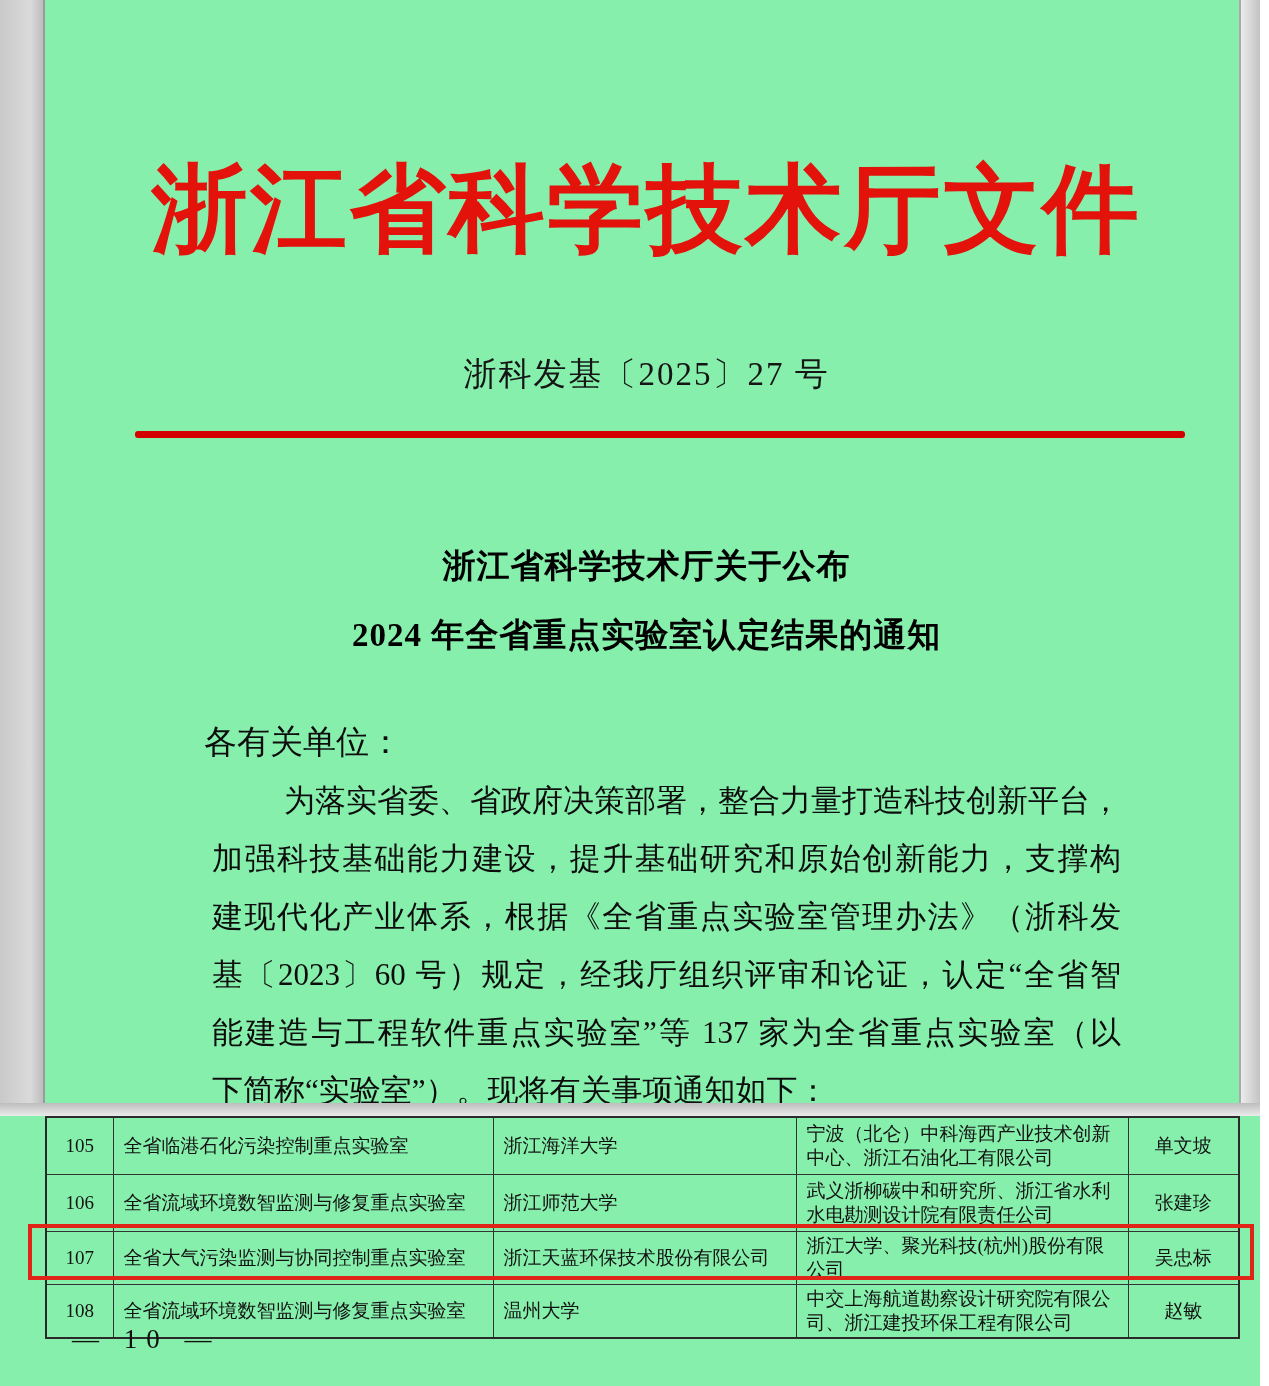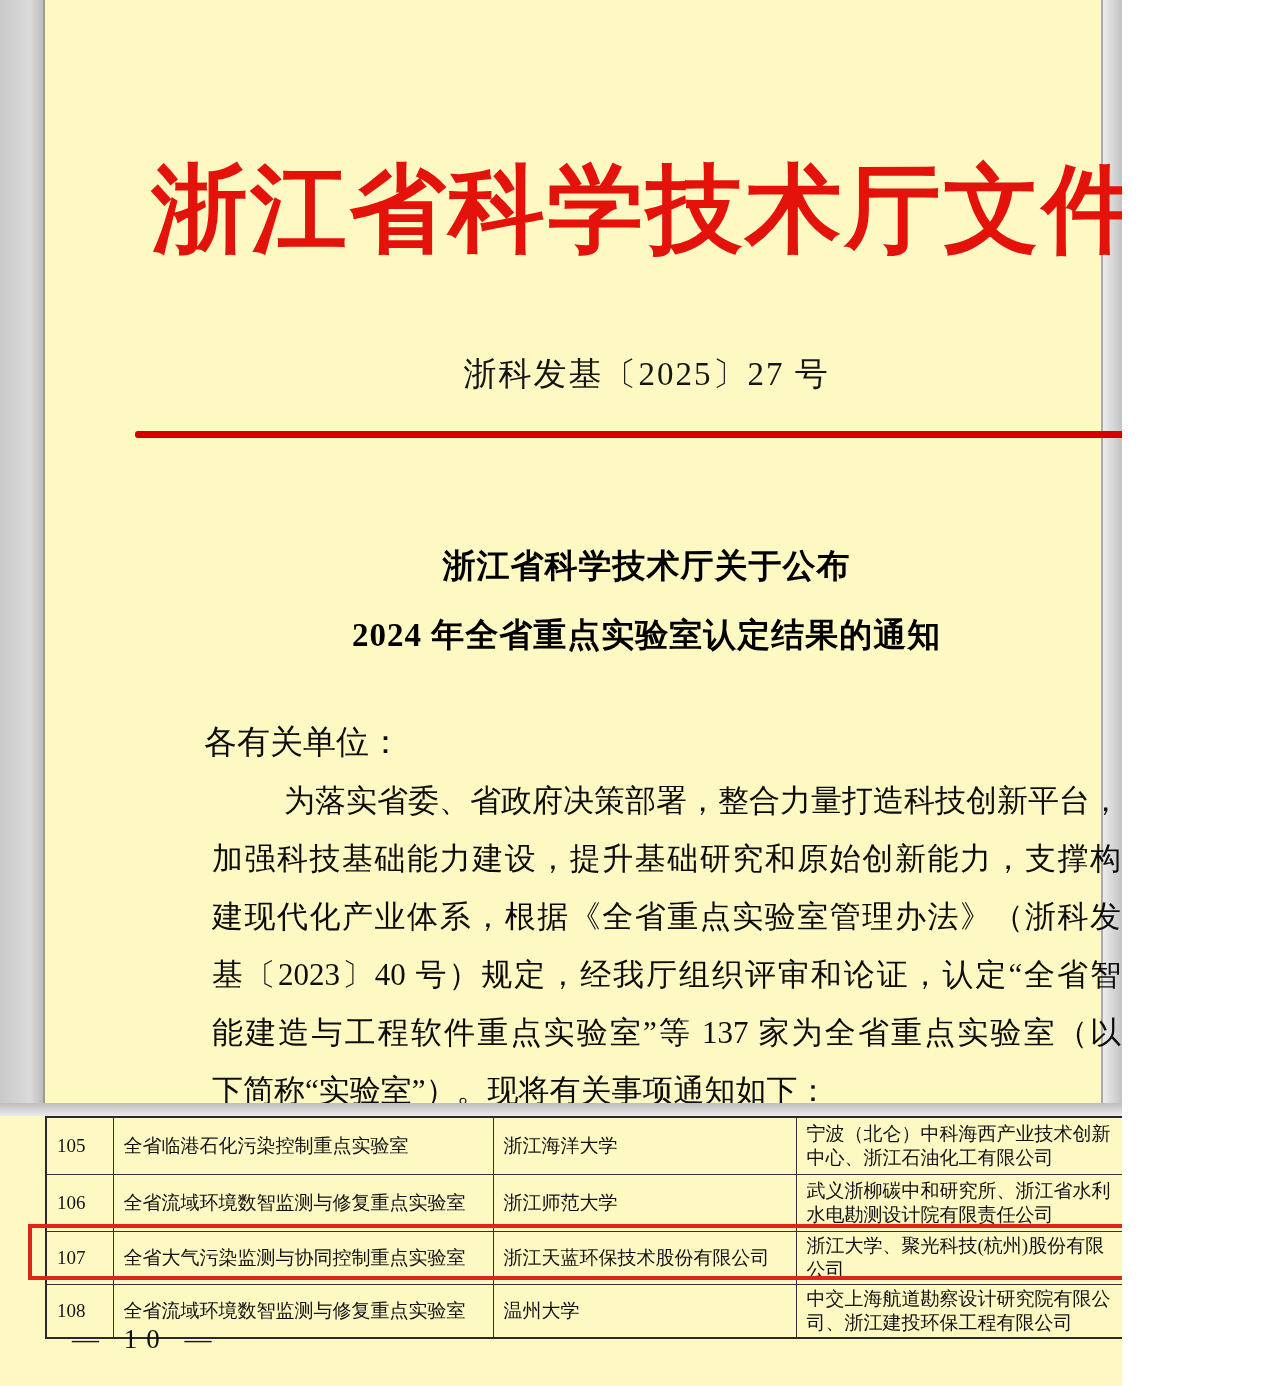--- a/index.html
+++ b/index.html
@@ -1,21 +1,20 @@
 <!DOCTYPE html>
 <html><head>
 <meta charset="utf-8">
 <style>
   html,body { margin:0; padding:0; background:#ffffff; }
   .screen {
-    position:relative; width:1106px; height:1386px; overflow:hidden;
-    background:#fef9c3;
+    position:relative; width:1260px; height:1386px; overflow:hidden;
+    background:#86efac;
     font-family:"Liberation Serif","DejaVu Serif",serif;
     color:#111;
-    padding-left:16px;
   }
   
   .margin-left {
     position:absolute; left:0; top:0; width:43px; height:1104px;
     background:linear-gradient(to right,#c9c9c9,#dadada 70%,#bdbdbd);
     border-right:2px solid #9b9b9b;
   }
   .margin-right {
     position:absolute; right:0; top:0; width:19px; height:1104px;
     background:linear-gradient(to right,#ececec,#c3c3c3);
@@ -62,21 +61,21 @@
   .table-wrap { position:absolute; top:1116px; left:45px; width:1193px; }
   table.results {
     border-collapse:collapse; table-layout:fixed; width:1193px;
     font-size:19px; color:#121212;
   }
   table.results { border:2px solid #2a2a2a; }
   table.results td {
     border:1.5px solid #333; padding:2px 10px;
     vertical-align:middle; word-break:break-all; line-height:24px;
   }
-  td.c-no { font-family:"Liberation Serif",serif; }
+  td.c-no { text-align:center; font-family:"Liberation Serif",serif; }
   td.c-dir { text-align:center; }
   tr.r1 { height:57px; } tr.r2 { height:57px; }
   tr.r3 { height:47px; } tr.r4 { height:44px;margin-left:32px; }
   .highlight-box {
     position:absolute; left:28px; top:1224px; width:1226px; height:56px;
     border:4px solid #e02417; box-sizing:border-box; pointer-events:none;
   }
   .page-number {
     position:absolute; top:1324px; left:72px;
     font-size:27px; letter-spacing:9px; color:#111; white-space:nowrap;
@@ -100,21 +99,21 @@
     <div>浙江省科学技术厅关于公布</div>
     <div>2024 年全省重点实验室认定结果的通知</div>
   </div>
 
   <div class="salutation">各有关单位：</div>
 
   <div class="paragraph">
     <div class="para-line first">为落实省委、省政府决策部署，整合力量打造科技创新平台，</div>
     <div class="para-line">加强科技基础能力建设，提升基础研究和原始创新能力，支撑构</div>
     <div class="para-line">建现代化产业体系，根据《全省重点实验室管理办法》（浙科发</div>
-    <div class="para-line">基〔2023〕40 号）规定，经我厅组织评审和论证，认定“全省智</div>
+    <div class="para-line">基〔2023〕60 号）规定，经我厅组织评审和论证，认定“全省智</div>
     <div class="para-line">能建造与工程软件重点实验室”等 137 家为全省重点实验室（以</div>
     <div class="para-line last">下简称“实验室”）。现将有关事项通知如下：</div>
   </div>
 
   <div class="stitch-band"></div>
 
   <div class="table-wrap">
     <table class="results">
       <colgroup>
         <col style="width:67px">

